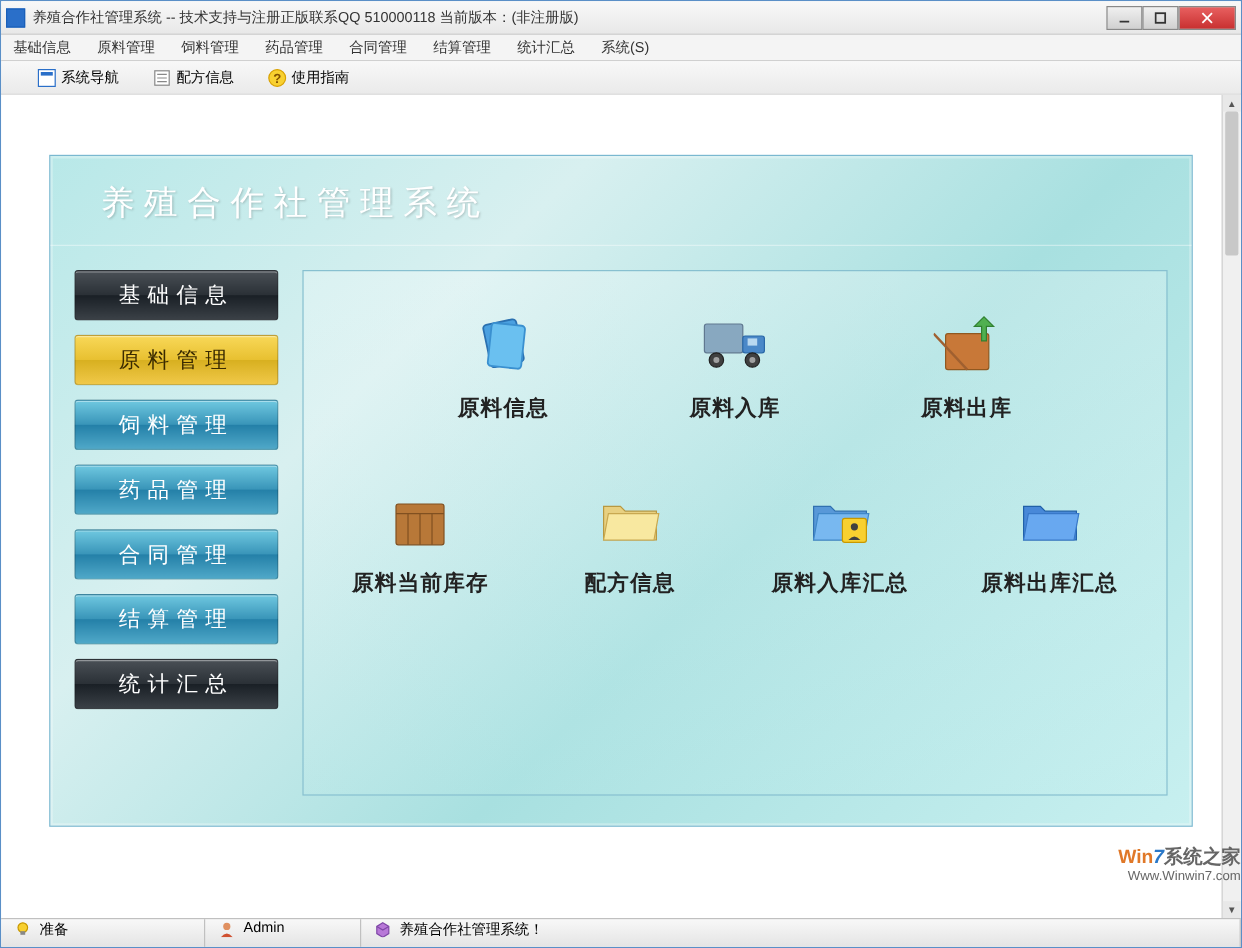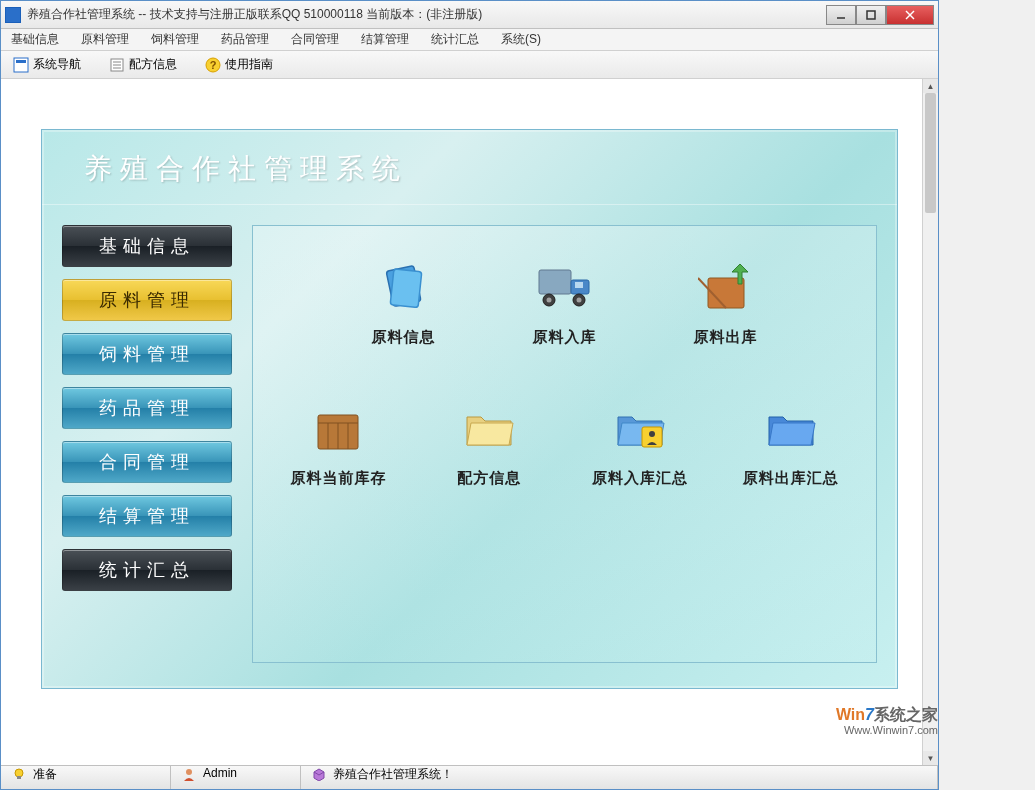--- a/index.html
+++ b/index.html
@@ -1,31 +1,31 @@
 <!DOCTYPE html>
 <html><head>
 <meta charset="utf-8">
 <style>
 * { margin: 0; padding: 0; box-sizing: border-box; font-family: "Microsoft YaHei", SimSun, Arial, sans-serif; }
 body { background: #f0f0f0; width: 1035px; height: 790px; overflow: hidden; }
 
-.window { width: 939px; height: 790px; background: #fff; border: 1px solid #5a8fc7; display: flex; flex-direction: column; }
+.window { width: 1035px; height: 790px; background: #fff; border: 1px solid #5a8fc7; display: flex; flex-direction: column; }
 
 .titlebar { height: 28px; background: linear-gradient(to bottom, #f8f8f8, #e8e8e8); border-bottom: 1px solid #c0c0c0; display: flex; align-items: center; padding: 0 4px; }
 .titlebar-icon { width: 16px; height: 16px; background: #2a6fc9; margin-right: 6px; border: 1px solid #1a5fb9; }
 .titlebar-text { font-size: 12px; color: #333; flex: 1; }
 .window-controls { display: flex; gap: 0; }
 .winbtn { width: 30px; height: 20px; border: 1px solid #888; display: flex; align-items: center; justify-content: center; font-size: 10px; background: linear-gradient(to bottom,#f0f0f0,#d0d0d0); cursor: pointer; }
 .winbtn.close { background: linear-gradient(to bottom,#e86060,#c83030); color: #fff; width: 48px; }
 .winbtn.close svg { stroke: #fff; }
 
 .menubar { height: 22px; background: #f4f4f4; border-bottom: 1px solid #d0d0d0; display: flex; align-items: center; padding: 0 6px; gap: 14px; font-size: 12px; color: #333; }
 .menubar span { cursor: pointer; padding: 2px 4px; }
 
-.toolbar { height: 28px; background: linear-gradient(to bottom,#f8f8f8,#eaeaea); border-bottom: 1px solid #d0d0d0; display: flex; align-items: center; padding: 0 6px; gap: 16px; font-size: 12px; }
+.toolbar { height: 28px; background: linear-gradient(to bottom,#f8f8f8,#eaeaea); border-bottom: 1px solid #d0d0d0; display: flex; align-items: center; padding: 0 24px; gap: 16px; font-size: 12px; }
 .tool-item { display: flex; align-items: center; gap: 4px; cursor: pointer; padding: 2px 6px; }
 .tool-icon { width: 16px; height: 16px; display: flex; align-items: center; justify-content: center; }
 
 .content-area { flex: 1; background: #fff; padding: 10px; position: relative; overflow: hidden; }
 .scrollbar-v { position: absolute; right: 0; top: 0; bottom: 0; width: 16px; background: #f0f0f0; border-left: 1px solid #d0d0d0; }
 .scrollbar-thumb { position: absolute; top: 14px; left: 2px; right: 2px; height: 120px; background: #c8c8c8; border-radius: 2px; }
 .scroll-arrow { position: absolute; left: 0; right: 0; height: 14px; background: #e8e8e8; display:flex; align-items:center; justify-content:center; font-size:8px; color:#555;}
 .scroll-arrow.up { top:0; }
 .scroll-arrow.down { bottom:0; }
 
@@ -37,21 +37,21 @@
 .sidebar-nav { display: flex; flex-direction: column; gap: 12px; width: 170px; }
 .nav-btn { height: 42px; border-radius: 3px; display: flex; align-items: center; justify-content: center; font-size: 18px; letter-spacing: 6px; cursor: pointer; border: 1px solid rgba(0,0,0,0.2); color: #fff; background: linear-gradient(to bottom, #6fc8e0 0%, #3894b8 50%, #2480a8 51%, #4fa8c8 100%); box-shadow: inset 0 1px 0 rgba(255,255,255,0.4); }
 .nav-btn.dark { background: linear-gradient(to bottom, #4a5056 0%, #2a3036 50%, #1a2026 51%, #3a4046 100%); }
 .nav-btn.active { background: linear-gradient(to bottom, #f8d858 0%, #e8c030 50%, #d8b020 51%, #f0c848 100%); color: #3a2a00; }
 
 .content-panel { flex: 1; border: 1px solid #88c0d0; background: linear-gradient(to bottom, rgba(255,255,255,0.25), rgba(200,240,240,0.15)); padding: 30px 20px; }
 .icon-grid { display: grid; grid-template-columns: repeat(4, 1fr); gap: 40px 20px; justify-items: center; }
 .icon-grid.row3 { grid-template-columns: repeat(3, 1fr); margin-bottom: 50px; padding: 0 60px; }
 .icon-item { display: flex; flex-direction: column; align-items: center; gap: 8px; cursor: pointer; }
 .icon-box { width: 64px; height: 64px; display: flex; align-items: center; justify-content: center; }
-.icon-label { font-size: 15px; font-weight: bold; color: #222; letter-spacing: 1px; }
+.icon-label { font-size: 18px; font-weight: bold; color: #222; letter-spacing: 1px; }
 
 .statusbar { height: 24px; background: linear-gradient(to bottom,#f8f8f8,#e4e4e4); border-top: 1px solid #c0c0c0; display: flex; align-items: center; font-size: 12px; }
 .status-seg { display: flex; gap: 6px; padding: 0 10px; height: 100%; border-right: 1px solid #c0c0c0; }
 .status-seg.wide { flex: 0 0 170px; }
 .status-seg.user { flex: 0 0 130px; }
 .status-icon { width: 16px; height: 16px; display:flex; align-items:center; justify-content:center; }
 
 .watermark { position: absolute; right: 0; bottom: 28px; font-size: 11px; color: #666; text-align: right; line-height: 1.2; }
 .watermark .big { font-size: 16px; font-weight: bold; }
 .wm-win { color:#e07828; }

